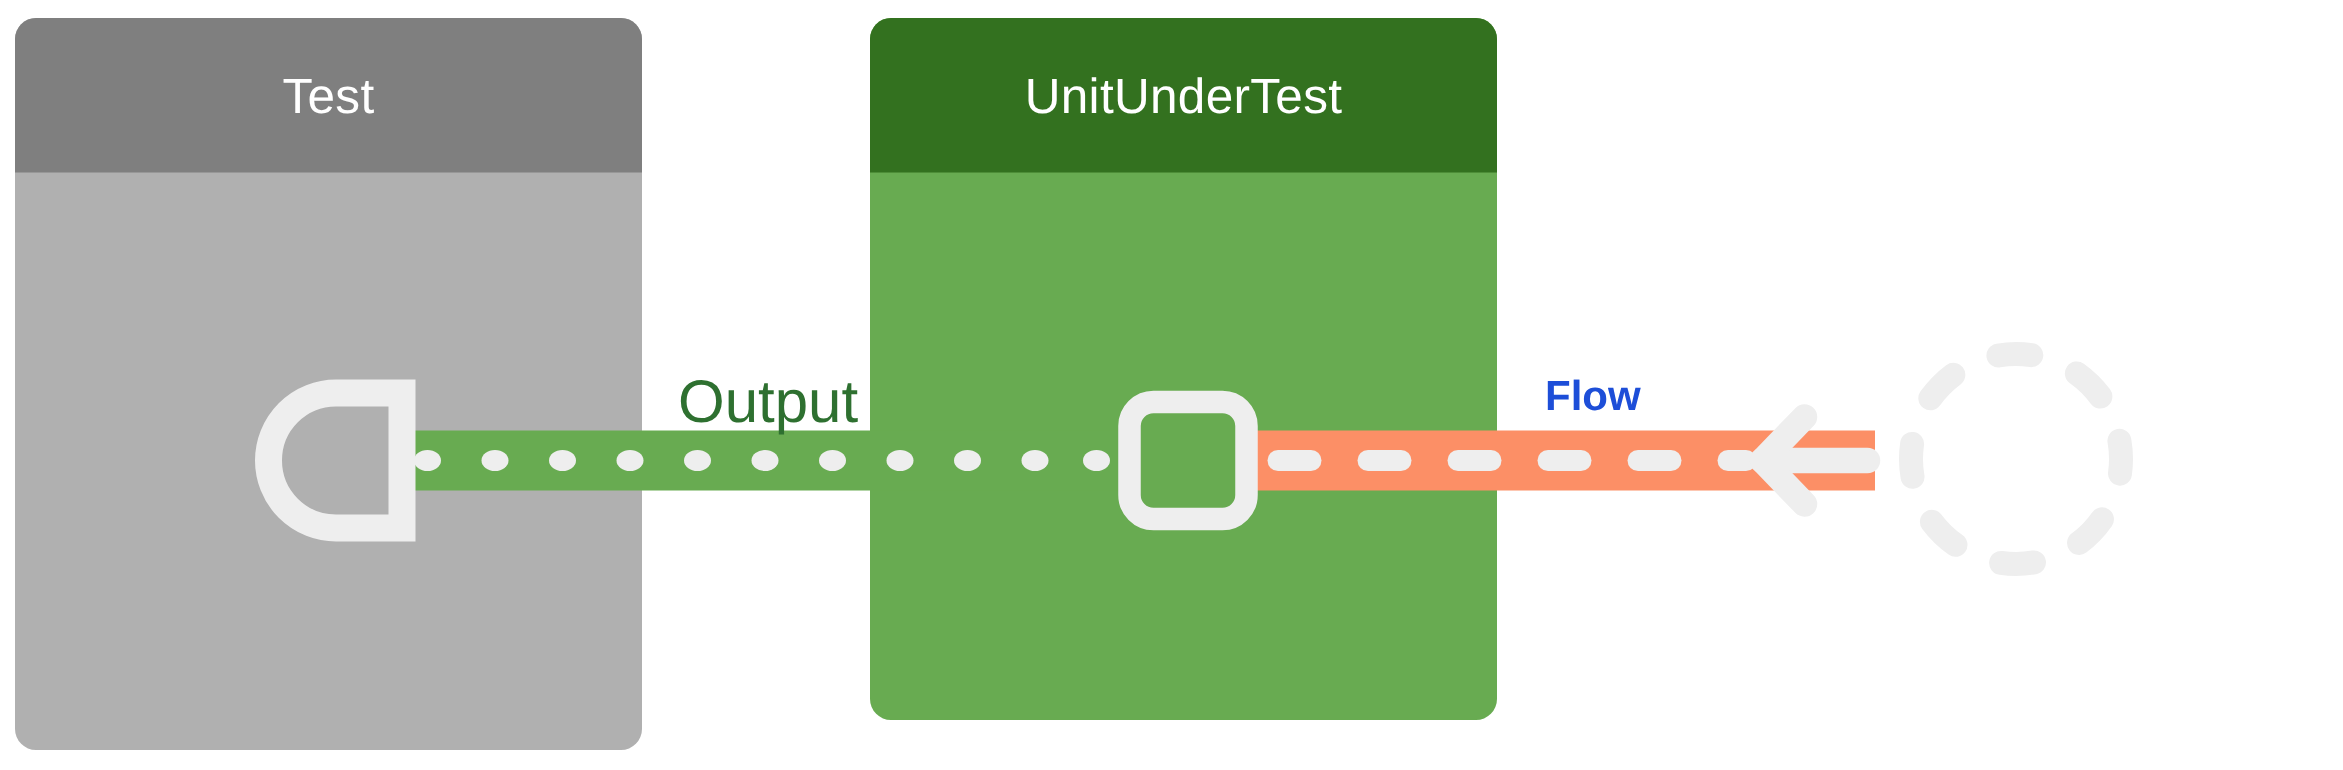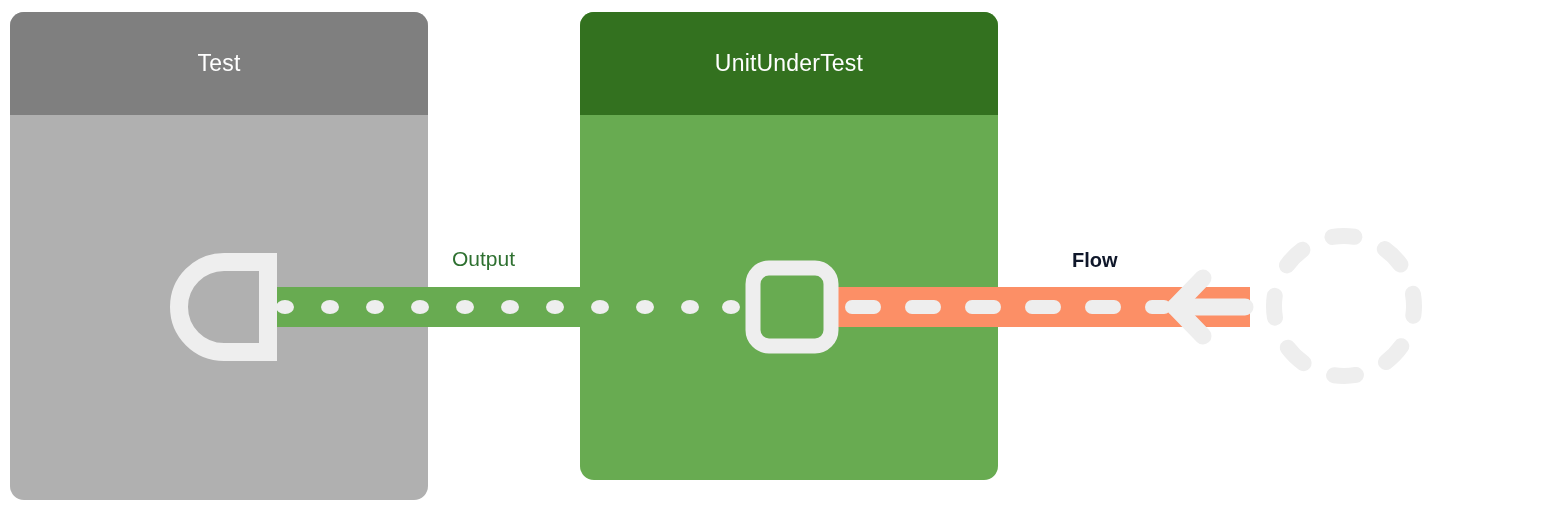--- a/index.html
+++ b/index.html
@@ -29,21 +29,21 @@
     left: 0;
     top: 0;
     width: 100%;
     height: 103px;
     display: flex;
     align-items: center;
     justify-content: center;
   }
   .panel-title {
     color: #ffffff;
-    font-size: 23px;
+    font-size: 33px;
     font-weight: 400;
     letter-spacing: 0.2px;
     line-height: 1;
     font-family: "Liberation Sans", sans-serif;
   }
   .panel-body {
     position: absolute;
     left: 0;
     top: 103px;
     width: 100%;
@@ -61,30 +61,30 @@
   }
 
   .edge-label {
     position: absolute;
     line-height: 1;
     white-space: nowrap;
     font-family: "Liberation Sans", sans-serif;
   }
   .edge-label.output {
     color: #2e7030;
-    font-size: 21px;
+    font-size: 40px;
     font-weight: 400;
     left: 452px;
     top: 248px;
   }
   .edge-label.flow {
-    color: #0f172a;
-    font-size: 20px;
+    color: #1d4ed8;
+    font-size: 28px;
     font-weight: 700;
-    left: 1072px;
+    left: 1030px;
     top: 250px;
   }
 </style>
 </head>
 <body>
 
 <div id="stage">
 
   <div class="panel" style="left:10px; top:12px; width:418px; height:488px; background:#b0b0b0;">
     <div class="panel-header" style="background:#7f7f7f;">

